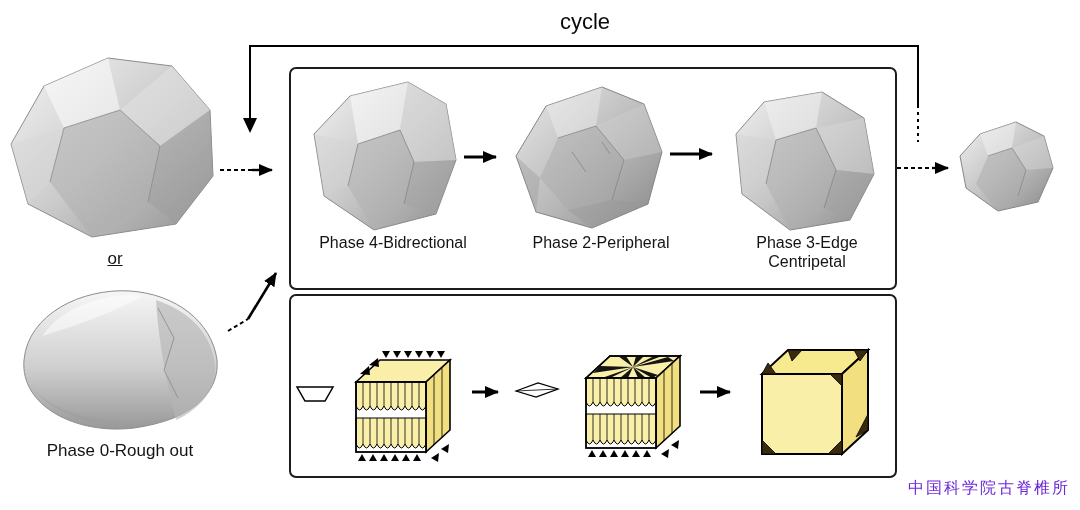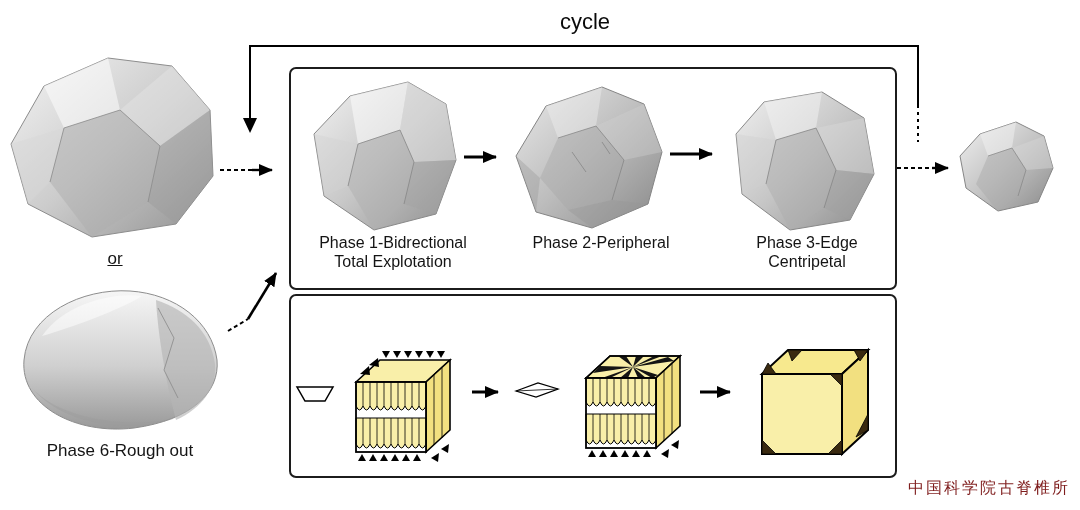--- a/index.html
+++ b/index.html
@@ -7,21 +7,21 @@
     position:relative;width:1080px;height:510px;background:#ffffff;
     font-family:"Liberation Sans","DejaVu Sans",sans-serif;color:#111;
     overflow:hidden;
   }
   .abs{position:absolute;}
   .lbl{text-align:center;line-height:19px;font-size:16px;color:#141414;}
   .cycle{font-size:22px;color:#0a0a0a;}
   .phase0{font-size:17px;}
   .or{font-size:17px;text-decoration:underline;}
   .watermark{
-    font-size:16px;color:#7f1d1d;text-align:right;letter-spacing:2px;
+    font-size:16px;color:#6d28d9;text-align:right;letter-spacing:2px;
     font-family:"DejaVu Sans","Liberation Sans",sans-serif;
   }
   .box{
     border:2px solid #1c1c1c;border-radius:7px;background:transparent;
   }
   svg{display:block;}
 </style>
 </head>
 <body>
 
@@ -84,21 +84,21 @@
           <stop offset="1" stop-color="#999999"></stop>
       </linearGradient>
     </defs>
     <path d="M16,82 C20,36 74,10 122,13 C168,16 204,44 209,82 C212,114 184,142 126,150 C68,157 12,128 16,82 Z" fill="url(#gs2)" stroke="#8d8d8d" stroke-width="1"></path>
     <path d="M34,58 C56,26 104,14 134,18 C112,32 62,50 34,58 Z" fill="#ffffff" opacity="0.5"></path>
     <path d="M148,22 C178,32 202,52 207,86 C209,110 194,130 168,142 C160,114 150,60 148,22 Z" fill="#b5b5b5" opacity="0.65"></path>
     <path d="M150,30 L166,60 L156,92 L170,120" stroke="#8f8f8f" stroke-width="0.9" fill="none"></path>
     <path d="M24,110 C50,140 120,152 168,140 C130,154 60,152 24,110 Z" fill="#9b9b9b" opacity="0.4"></path>
   </svg>
 
-  <div class="abs lbl phase0" style="left:15px;top:441px;width:210px;">Phase 6-Rough out</div>
+  <div class="abs lbl phase0" style="left:15px;top:441px;width:210px;">Phase 0-Rough out</div>
 
   <div class="abs box" style="left:289px;top:67px;width:604px;height:219px;"></div>
 
   <svg class="abs" style="left:308px;top:78px;" width="152" height="154" viewBox="0 0 152 154">
     <defs>
       <linearGradient id="gs3" x1="0" y1="0" x2="1" y2="1">
         <stop offset="0" stop-color="#f2f2f2"></stop>
           <stop offset="0.5" stop-color="#c8c8c8"></stop>
           <stop offset="1" stop-color="#8f8f8f"></stop>
       </linearGradient>
@@ -140,22 +140,21 @@
     <path d="M36,14 L94,4 L136,30 L146,86 L122,132 L62,142 L14,106 L8,46 Z" fill="url(#gs5)" stroke="#888888" stroke-width="1"></path>
     <path d="M36,14 L94,4 L88,40 L48,52 Z" fill="#f4f4f4" opacity="0.5"></path>
     <path d="M88,40 L136,30 L146,86 L108,82 Z" fill="#d8d8d8" opacity="0.5"></path>
     <path d="M8,46 L48,52 L38,96 L14,106 Z" fill="#cfcfcf" opacity="0.4"></path>
     <path d="M48,52 L88,40 L108,82 L96,120 L62,142 L38,96 Z" fill="#adadad" opacity="0.5"></path>
     <path d="M146,86 L122,132 L96,120 L108,82 Z" fill="#9f9f9f" opacity="0.45"></path>
     <path d="M48,52 L88,40 M88,40 L108,82 M108,82 L96,120 M38,96 L48,52" stroke="#858585" stroke-width="0.8" fill="none"></path>
   </svg>
 
   <div class="abs lbl" style="left:298px;top:233px;width:190px;">
-    <div>Phase 1-Bidrectional</div>
-    <div>Total Explotation</div>
+    <div>Phase 4-Bidrectional</div>
   </div>
   <div class="abs lbl" style="left:496px;top:233px;width:210px;text-align:center;">
     <div>Phase 2-Peripheral</div>
   </div>
   <div class="abs lbl" style="left:728px;top:233px;width:158px;">
     <div>Phase 3-Edge</div>
     <div>Centripetal</div>
   </div>
 
   <svg class="abs" style="left:956px;top:118px;" width="102" height="98" viewBox="0 0 102 98">

